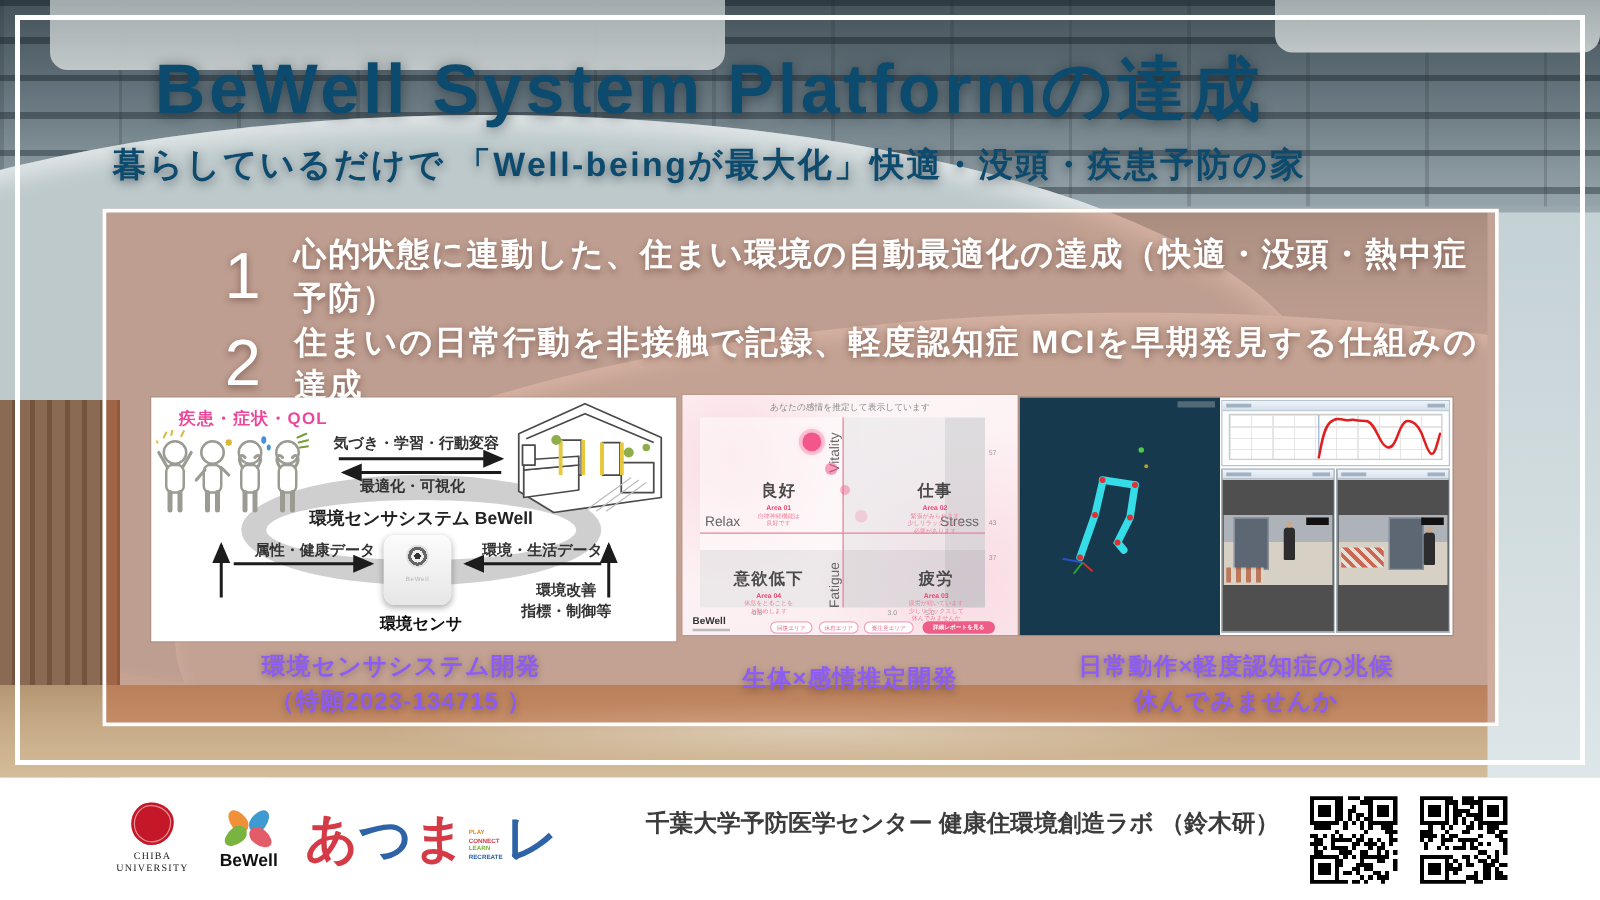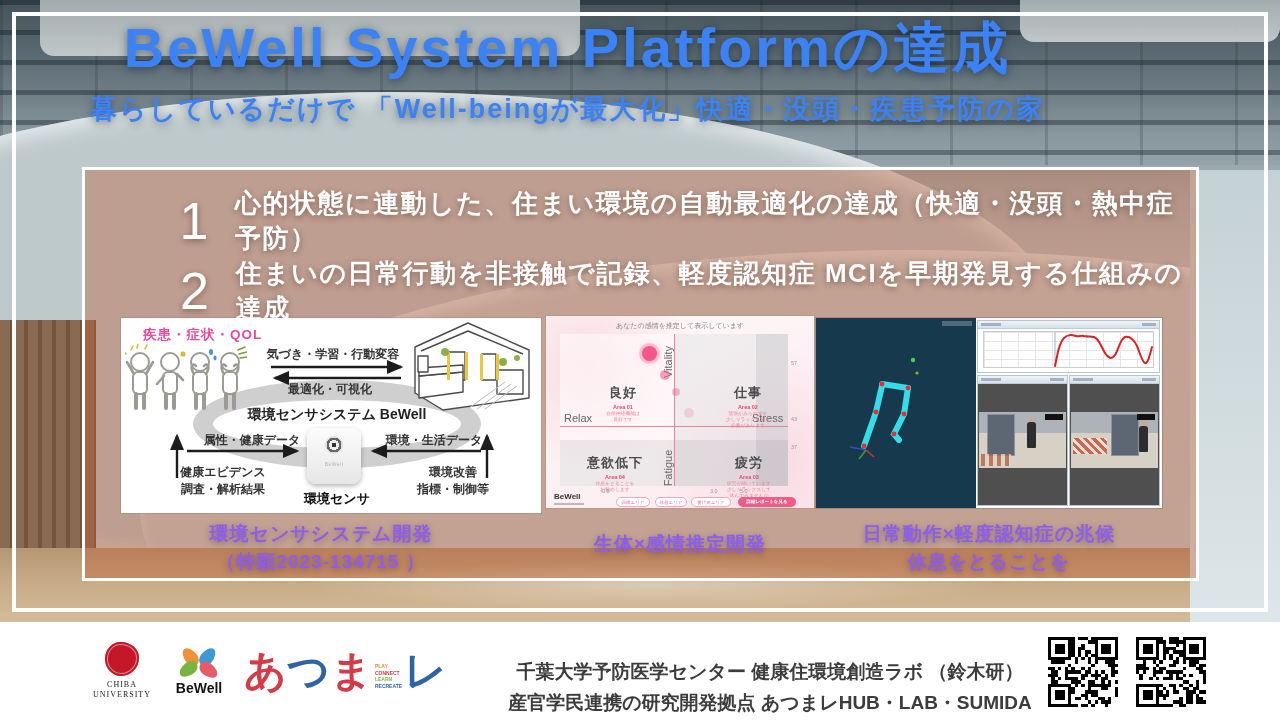--- a/index.html
+++ b/index.html
@@ -30,21 +30,21 @@
   .floor-sheen{position:absolute;left:300px;top:560px;width:700px;height:50px;border-radius:50%;
     background:radial-gradient(ellipse,rgba(255,255,255,.35),transparent 70%);}
   .right-pale{position:absolute;left:1190px;top:170px;width:90px;height:452px;
     background:linear-gradient(180deg,#c4d1d5,#dde6e8);}
 
   
   .frame{position:absolute;left:12px;top:12px;width:1256px;height:600px;
     border:4px solid #fff;box-sizing:border-box;pointer-events:none;z-index:5;}
 
   
-  .title-wrap{position:absolute;left:0;top:11px;width:1135px;text-align:center;color:#3b82f6;z-index:6;}
+  .title-wrap{position:absolute;left:0;top:34px;width:1135px;text-align:center;color:#0c4a6e;z-index:6;}
   .title{font-size:56px;font-weight:600;letter-spacing:3px;
     text-shadow:0 2px 10px rgba(15,25,35,.55);}
   .subtitle{margin-top:4px;font-size:27px;font-weight:700;letter-spacing:2px;
     text-shadow:0 2px 8px rgba(15,25,35,.5);}
 
   
   .panel{position:absolute;left:82px;top:167px;width:1117px;height:414px;z-index:6;
     border:3px solid #fff;box-sizing:border-box;background:rgba(193,94,56,.40);}
   .pt{position:absolute;left:94px;display:flex;align-items:center;gap:26px;color:#fff;}
   .pt1{top:16px;} .pt2{top:86px;}
@@ -170,21 +170,21 @@
   .petal-b{left:20px;top:0;background:#3f9ad1;transform:rotate(38deg);}
   .petal-g{left:1px;top:12px;background:#79b441;transform:rotate(-128deg);}
   .petal-r{left:21px;top:13px;background:#e45c68;transform:rotate(128deg);}
   .bw-label{font-size:14px;font-weight:700;color:#111;margin-top:1px;}
   .ats{display:flex;align-items:flex-start;}
   .ats-char{font-size:42px;font-weight:800;line-height:48px;}
   .ats-c0{color:#d53a47;} .ats-c1{color:#2f63a8;} .ats-c2{color:#d53a47;} .ats-c3{color:#2f63a8;}
   .ats-sub{display:flex;flex-direction:column;margin:16px 2px 0 2px;font-size:5px;font-weight:800;line-height:6.5px;}
   .ats-s0{color:#e98a2b;} .ats-s1{color:#d53a47;} .ats-s2{color:#79b441;} .ats-s3{color:#2f63a8;}
   .org{position:absolute;left:430px;top:22px;width:680px;text-align:center;color:#3c3c3c;
-    font-weight:700;font-size:19px;line-height:31px;margin-top:12px;}
+    font-weight:700;font-size:19px;line-height:31px;}
   .qr{position:absolute;top:15px;width:70px;height:70px;}
   .qr1{left:1048px;} .qr2{left:1136px;}
   .qr svg{width:100%;height:100%;shape-rendering:crispEdges;}
 </style>
 </head>
 <body>
 
 <div class="slide">
 
   <div class="photo">
@@ -295,22 +295,20 @@
           <line x1="56" y1="160" x2="56" y2="118" marker-end="url(#ah)"></line>
           <line x1="366" y1="160" x2="366" y2="118" marker-end="url(#ah)"></line>
         </g>
       </svg>
 
       <div class="d-label d-t1">気づき・学習・行動変容</div>
       <div class="d-label d-t2">最適化・可視化</div>
       <div class="d-sys">環境センサシステム BeWell</div>
       <div class="d-label d-t3">属性・健康データ</div>
       <div class="d-label d-t4">環境・生活データ</div>
-      <div class="d-bl">健康エビデンス
-調査・解析結果</div>
       <div class="d-br">環境改善
 指標・制御等</div>
 
       <div class="d-dev">
         <div class="d-lens"></div>
         <div class="d-dev-brand">BeWell</div>
       </div>
       <div class="d-sensor">環境センサ</div>
     </div>
 
@@ -434,21 +432,21 @@
           <div class="cam-person" style="left:68px;top:14px;"></div>
           <div class="cam-rack"></div>
         </div>
       </div>
     </div>
 
     <div class="cap cap1">環境センサシステム開発
 （特願2023-134715 ）</div>
     <div class="cap cap2">生体×感情推定開発</div>
     <div class="cap cap3">日常動作×軽度認知症の兆候
-休息をとることを</div>
+休んでみませんか</div>
   </div>
 
   <div class="footer">
     <div class="logos">
       <div class="chiba">
         <div class="chiba-mark"></div>
         <div class="chiba-text">
           <div>CHIBA</div>
           <div>UNIVERSITY</div>
         </div>
@@ -471,21 +469,20 @@
           <span class="ats-s1">CONNECT</span>
           <span class="ats-s2">LEARN</span>
           <span class="ats-s3">RECREATE</span>
         </span>
         <span class="ats-char ats-c3">レ</span>
       </div>
     </div>
 
     <div class="org">
       <div>千葉大学予防医学センター 健康住環境創造ラボ （鈴木研）</div>
-      <div>産官学民連携の研究開発拠点 あつまレHUB・LAB・SUMIDA</div>
     </div>
 
     <div class="qr qr1"><svg viewBox="0 0 21 21" fill="#000">
           <rect x="0" y="0" width="1" height="1"></rect>
           <rect x="1" y="0" width="1" height="1"></rect>
           <rect x="2" y="0" width="1" height="1"></rect>
           <rect x="3" y="0" width="1" height="1"></rect>
           <rect x="4" y="0" width="1" height="1"></rect>
           <rect x="5" y="0" width="1" height="1"></rect>
           <rect x="6" y="0" width="1" height="1"></rect>

